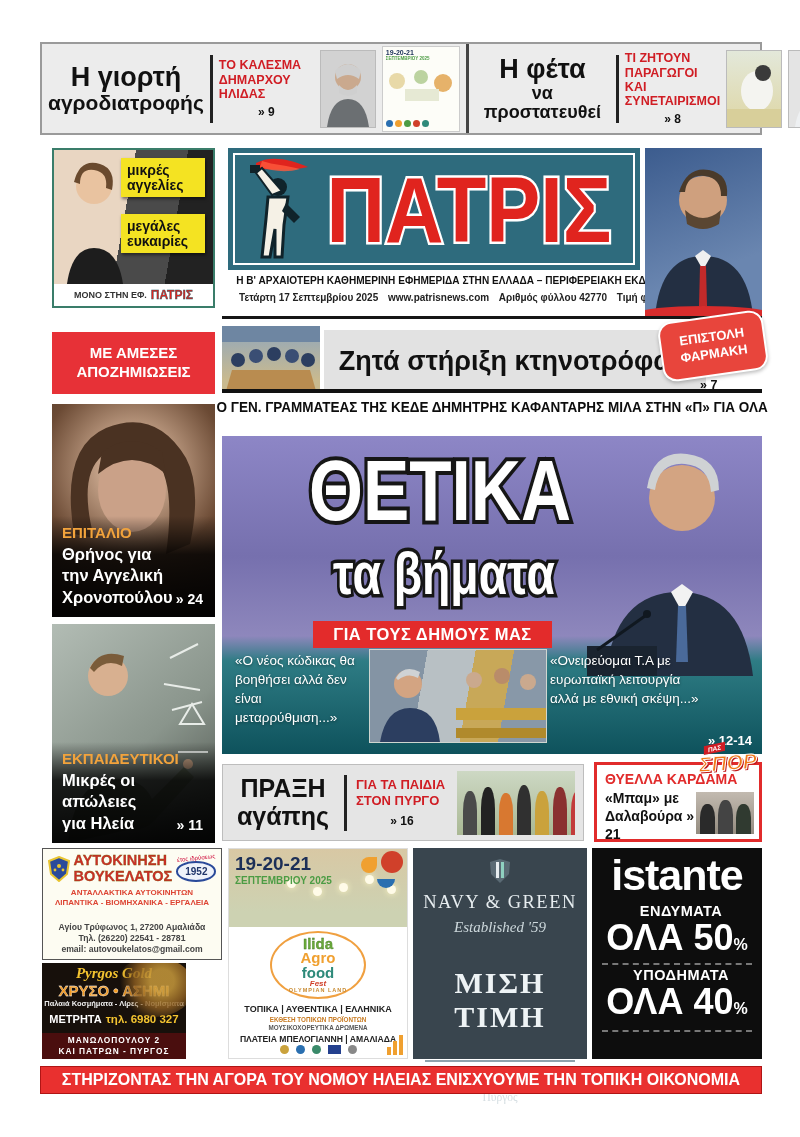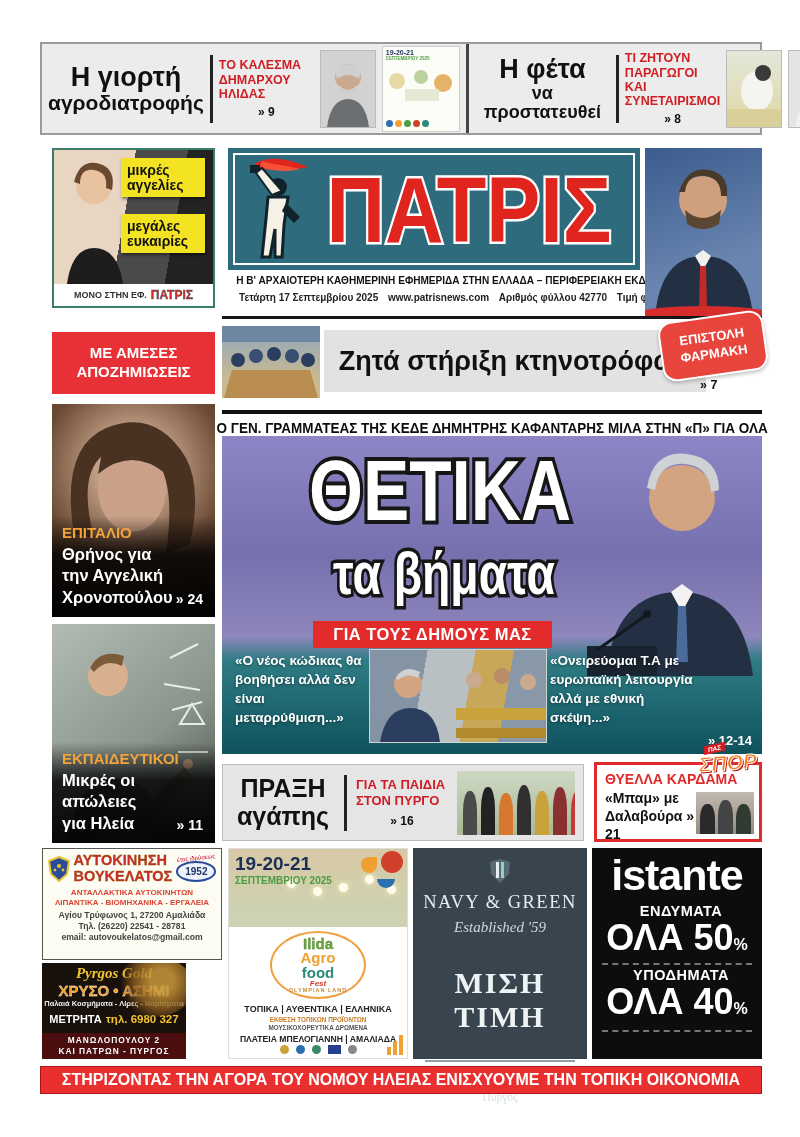--- a/index.html
+++ b/index.html
@@ -56,30 +56,30 @@
   .meeting{left:222px;top:326px;width:98px;height:72px;background:linear-gradient(#8fa6bd,#c9ba8f 75%);overflow:hidden;}
   .ls-head{left:324px;top:330px;width:382px;height:62px;background:#e2e2e2;display:flex;align-items:center;
            justify-content:center;font-weight:bold;font-size:27px;color:#111;white-space:nowrap;}
   .corner-badge{left:660px;top:316px;width:102px;height:56px;background:#e8453c;border:2px solid #fff;
                 border-radius:14px;transform:rotate(-8deg);display:flex;flex-direction:column;align-items:center;
                 justify-content:center;color:#fff;font-weight:bold;font-size:13px;line-height:1.3;
                 box-shadow:0 2px 4px rgba(0,0,0,.25);z-index:3;}
   .corner-pg{left:700px;top:378px;font-weight:bold;font-size:12.5px;color:#111;}
 
   
-  .kicker{left:222px;top:410px;width:540px;height:27px;border-top:4px solid #111;background:#fff;
+  .kicker{left:222px;top:389px;width:540px;height:27px;border-top:4px solid #111;background:#fff;
           display:flex;align-items:center;justify-content:center;text-align:center;}
   .kicker span{font-weight:bold;font-size:15px;white-space:nowrap;transform:scaleX(.9);color:#0d0d0d;}
   .lead{left:222px;top:436px;width:540px;height:318px;overflow:hidden;
         background:linear-gradient(180deg,#8d86c6 0,#7670ae 120px,#8e87bc 200px,#2e7c84 225px,#0e525c 318px);}
   .lead svg.hl{position:absolute;left:0;}
   .lead-banner{position:absolute;left:91px;top:185px;width:239px;height:27px;background:#e32b2b;color:#fff;
                font-weight:bold;font-size:16.5px;display:flex;align-items:center;justify-content:center;
                letter-spacing:.5px;white-space:nowrap;}
-  .quote{position:absolute;top:216px;color:#fff;font-weight:bold;font-size:13.5px;line-height:1.4;
+  .quote{position:absolute;top:216px;color:#fff;font-weight:normal;font-size:13.5px;line-height:1.4;
          text-shadow:0 1px 3px rgba(0,0,0,.45);}
   .q-a{left:13px;width:128px;}
   .q-b{left:328px;width:158px;}
   .inset{position:absolute;left:147px;top:213px;width:176px;height:92px;border:1px solid #cfd6d0;
          background:linear-gradient(100deg,#8494a4 0 30%,#b8c0c4 30% 55%,#c8a858 55% 75%,#8898a8 75%);overflow:hidden;}
   .lead-pg{position:absolute;right:10px;bottom:6px;color:#fff;font-weight:bold;font-size:13px;}
   .politician{position:absolute;right:0;top:0;}
 
   
   .side-card{left:52px;width:163px;overflow:hidden;}
@@ -114,21 +114,21 @@
 
   
   .ad-vouk{left:42px;top:848px;width:180px;height:112px;border:1px solid #555;box-sizing:border-box;
            background:#fdfcf2;text-align:center;padding-top:4px;}
   .vk-row{display:flex;align-items:center;justify-content:center;gap:4px;}
   .vk-name{color:#cf2a2a;font-weight:bold;font-size:14.5px;line-height:1.1;-webkit-text-stroke:.3px #7a5a00;text-align:left;}
   .vk-est{font-size:6px;color:#c03;transform:rotate(-6deg);}
   .vk-year{border:2px solid #2a4a9a;border-radius:50%;font-size:10px;font-weight:bold;color:#20356a;
            padding:3px 7px;background:#eef2fa;}
   .vk-l{color:#d43;font-weight:bold;font-size:8px;margin-top:3px;}
-  .vk-a{color:#444;font-weight:bold;font-size:8.6px;margin-top:3px;}
+  .vk-a{color:#444;font-weight:bold;font-size:8.6px;margin-top:15px;}
   .ad-gold{left:42px;top:963px;width:144px;height:96px;background:#17100b;overflow:hidden;text-align:center;color:#fff;}
   .gd-spark{position:absolute;right:-8px;top:-6px;width:80px;height:60px;
             background:radial-gradient(circle at 60% 40%,#c89a3c 0 20%,#8a5c20 45%,transparent 70%);opacity:.85;border-radius:50%;}
   .gd-brand{font-family:"Liberation Serif",serif;font-style:italic;font-weight:bold;color:#f4c430;font-size:15px;padding-top:2px;}
   .gd-big{font-family:"Liberation Serif",serif;color:#fff;font-size:21px;letter-spacing:2px;line-height:1;}
   .gd-items{color:#f49a20;font-weight:bold;font-size:15px;-webkit-text-stroke:.3px #fff;}
   .gd-sub{color:#eee;font-weight:bold;font-size:7.5px;}
   .gd-cash{color:#fff;font-weight:bold;font-size:11px;display:inline;margin-right:4px;}
   .gd-tel{color:#f4c430;font-weight:bold;font-size:11.5px;display:inline;}
   .gd-addr{background:#4a0e0e;color:#fff;font-weight:bold;font-size:8.3px;line-height:1.35;

